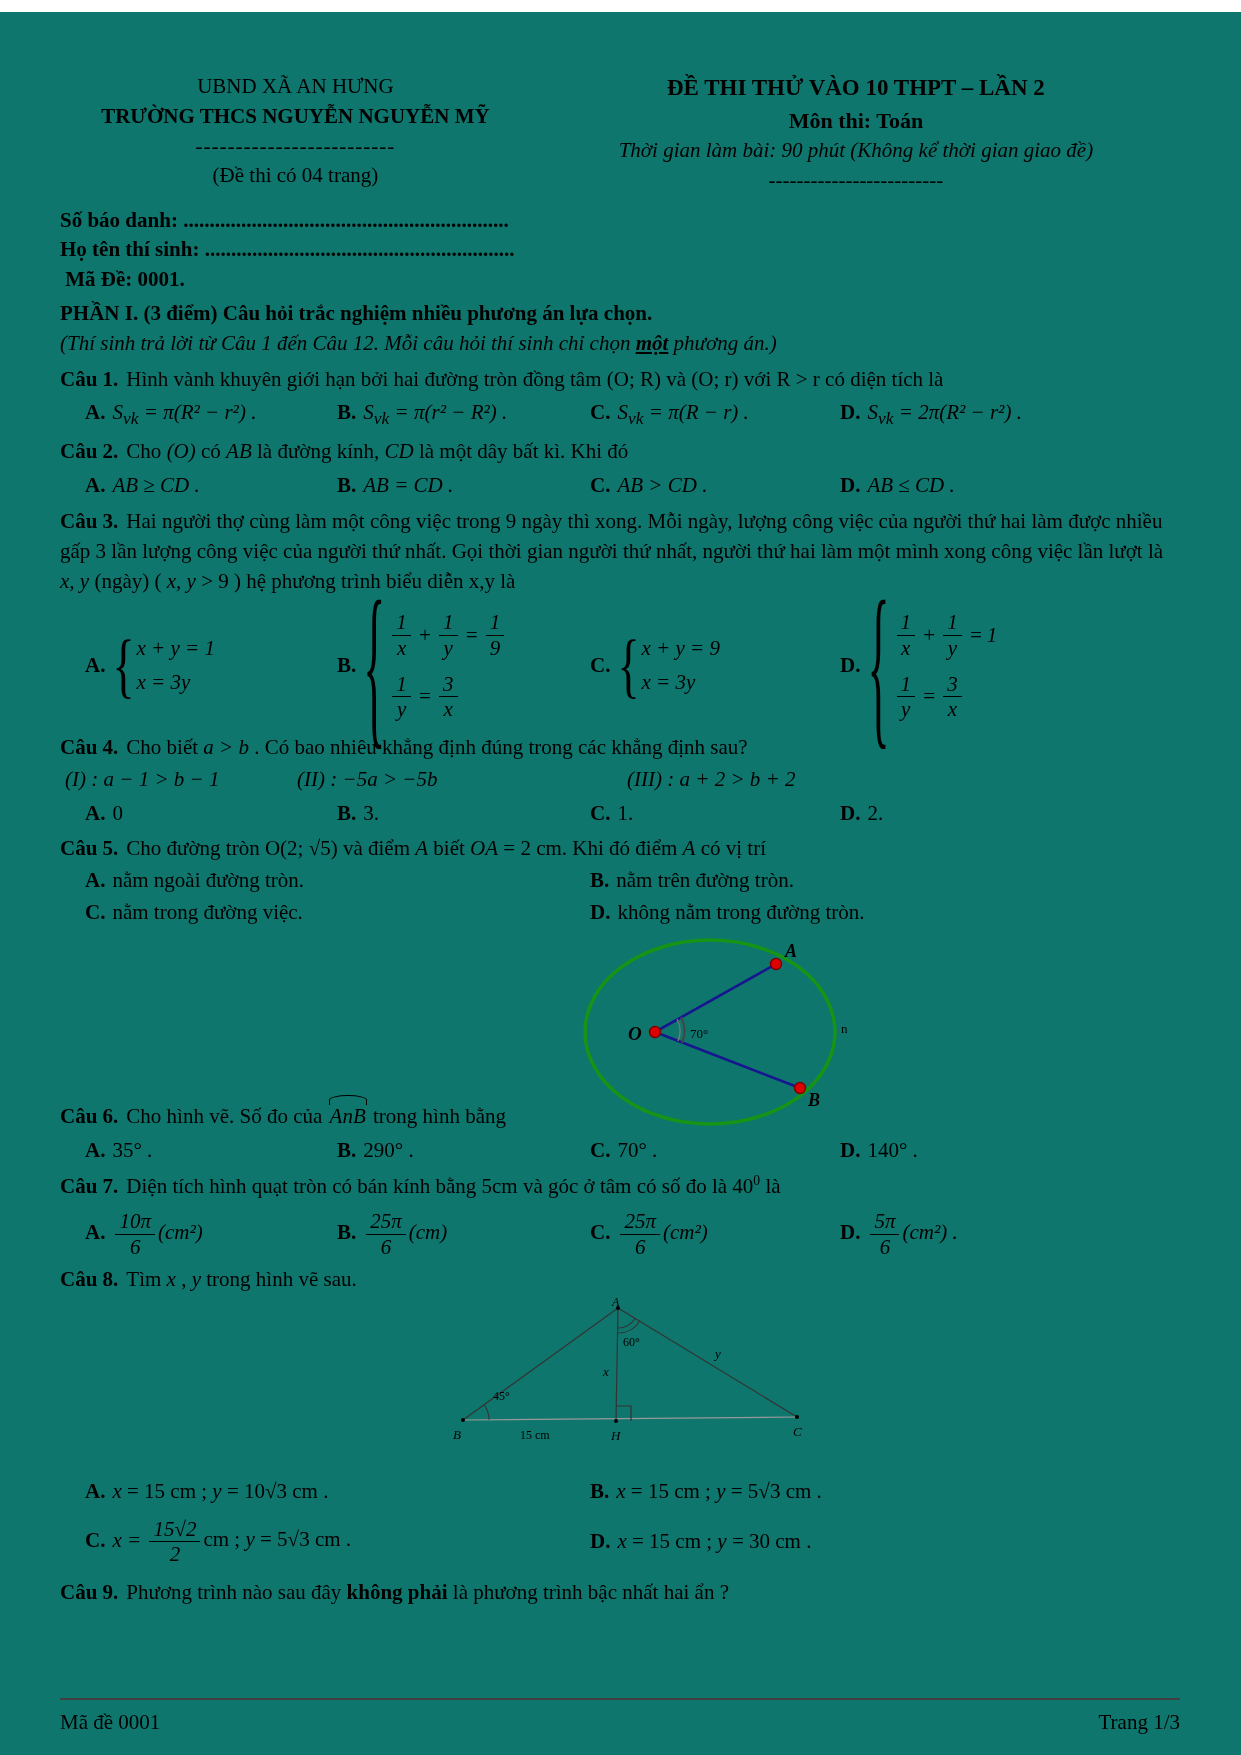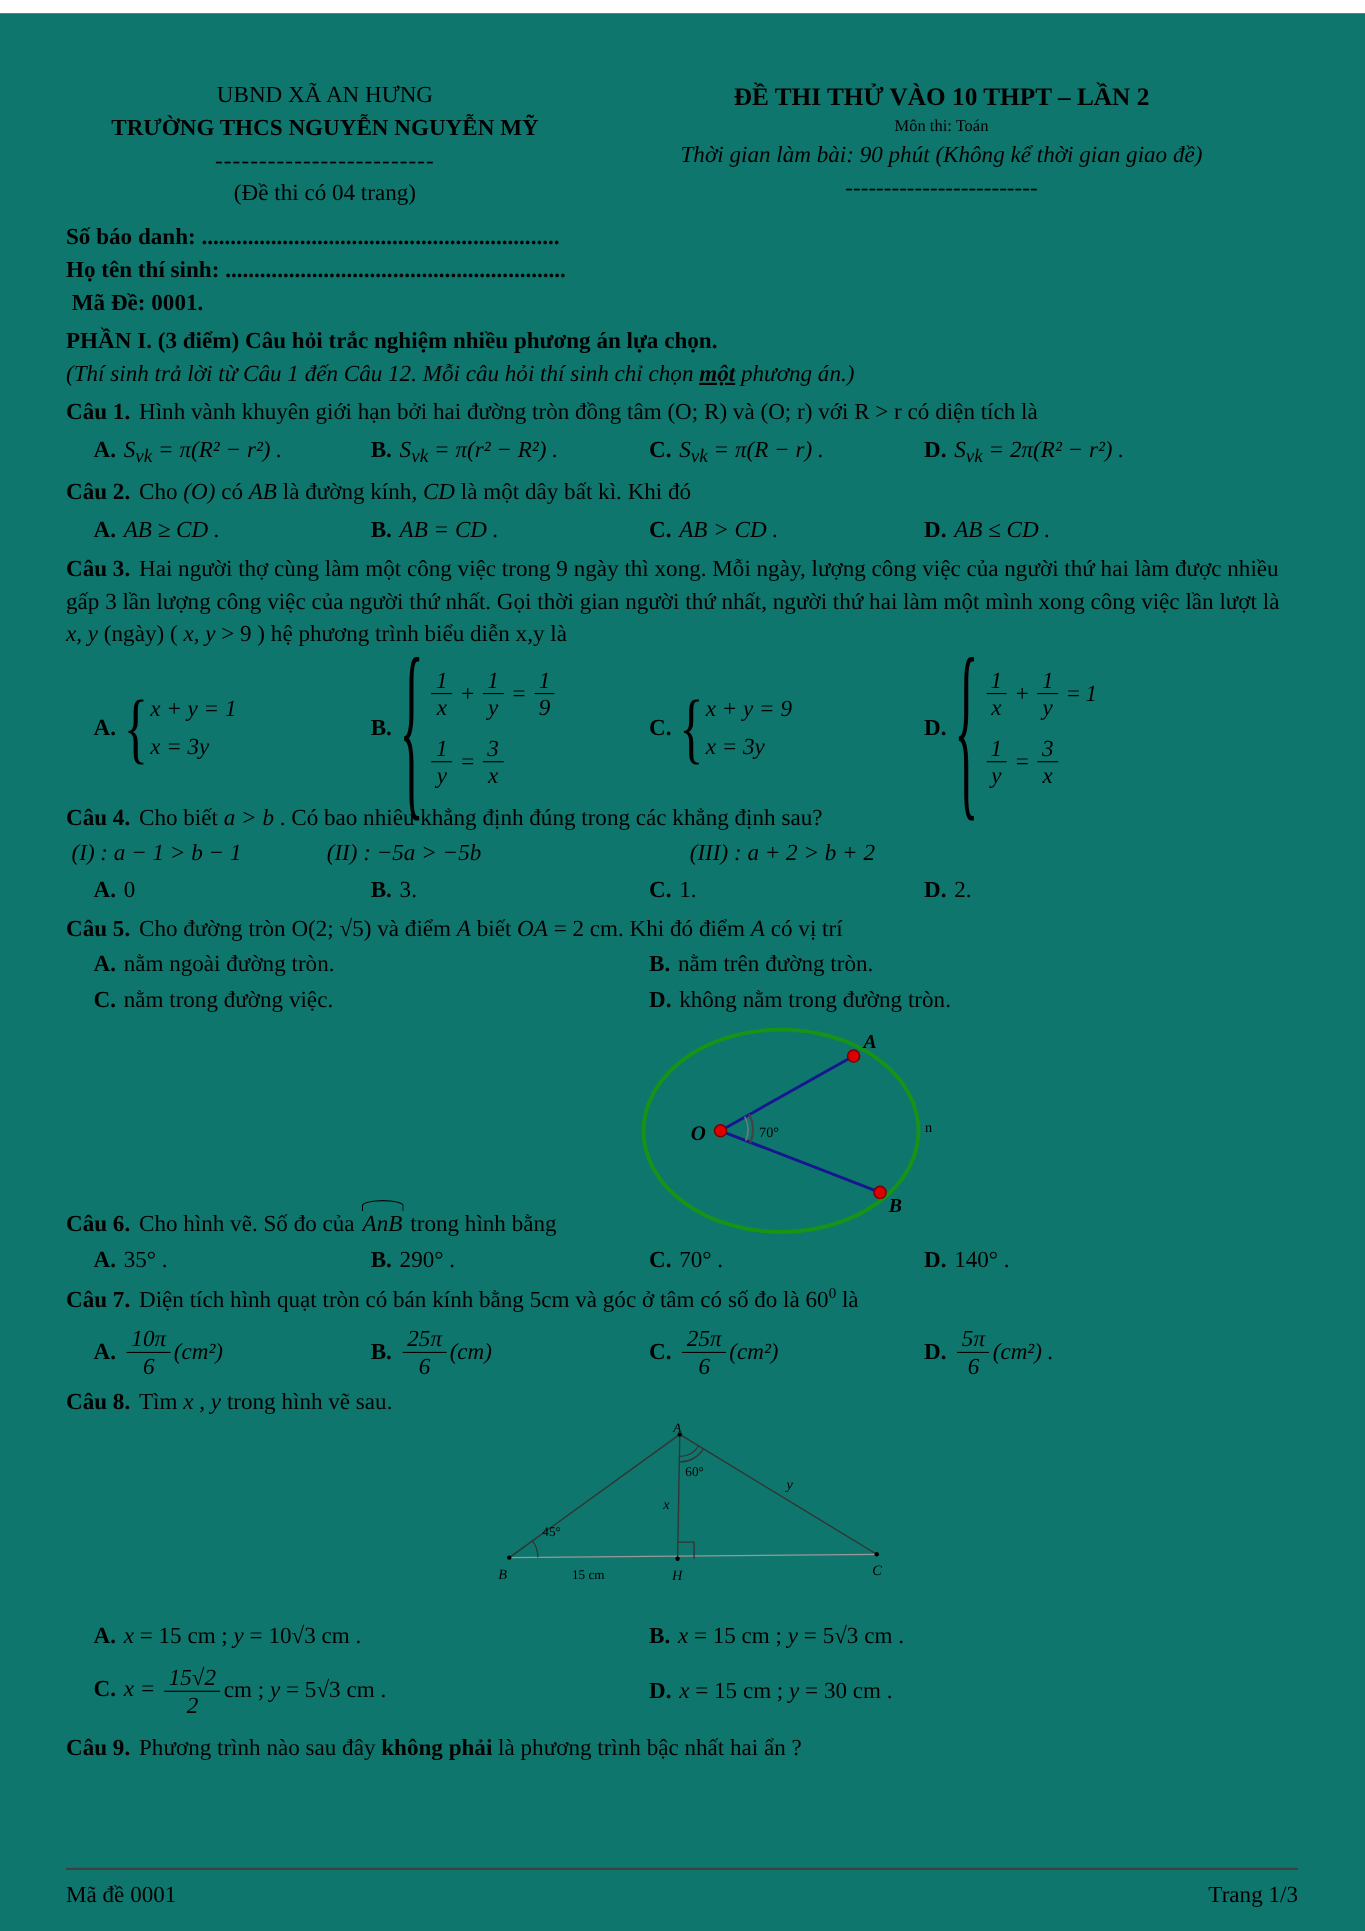--- a/index.html
+++ b/index.html
@@ -20,21 +20,21 @@
   .s-sup{vertical-align:super;font-size:0.65em;line-height:0;}
   .math{font-style:italic;}
   
   .hdr{display:flex;}
   .hdr-left{width:42%;text-align:center;}
   .hdr-right{width:58%;text-align:center;}
   .hdr-left .l1{font-size:21px;}
   .hdr-left .l2{font-weight:bold;font-size:21px;}
   .hdr-left .dash{letter-spacing:1px;}
   .hdr-right .title{font-weight:bold;font-size:23px;}
-  .hdr-right .subject{font-weight:normal;font-size:15px;}
+  .hdr-right .subject{font-weight:bold;font-size:22px;}
   .hdr-right .time{font-style:italic;font-size:21px;}
   
   .student{margin-top:10px;}
   .student div{font-weight:bold;}
   
   .part-head{font-weight:bold;margin-top:4px;}
   .part-note{font-style:italic;}
   .part-note .s-b{text-decoration:underline;}
   
   .q{margin-top:6px;}
@@ -254,21 +254,21 @@
     <span class="qlabel">Câu 6.</span><span><span>Cho hình vẽ.  Số đo của </span><span class="math arc">AnB</span><span> trong hình bằng</span></span>
     <div class="opt-grid4">
       <span class="opt"><span class="ol">A.</span><span>35° .</span></span>
       <span class="opt"><span class="ol">B.</span><span>290° .</span></span>
       <span class="opt"><span class="ol">C.</span><span>70° .</span></span>
       <span class="opt"><span class="ol">D.</span><span>140° .</span></span>
     </div>
   </div>
 
   <div class="q">
-    <span class="qlabel">Câu 7.</span><span><span>Diện tích hình quạt tròn có bán kính bằng 5cm và góc ở tâm có số đo là 60</span><span class="s-sup">0</span><span> là</span></span>
+    <span class="qlabel">Câu 7.</span><span><span>Diện tích hình quạt tròn có bán kính bằng 5cm và góc ở tâm có số đo là 40</span><span class="s-sup">0</span><span> là</span></span>
     <div class="opt-grid4" style="margin-top:8px;">
       <span class="opt"><span class="ol">A.</span><span class="math"><span class="frac">
                 <span class="fn">10π</span>
                 <span class="fd">6</span>
               </span><span>(cm²)</span></span></span>
       <span class="opt"><span class="ol">B.</span><span class="math"><span class="frac">
                 <span class="fn">25π</span>
                 <span class="fd">6</span>
               </span><span>(cm)</span></span></span>
       <span class="opt"><span class="ol">C.</span><span class="math"><span class="frac">

